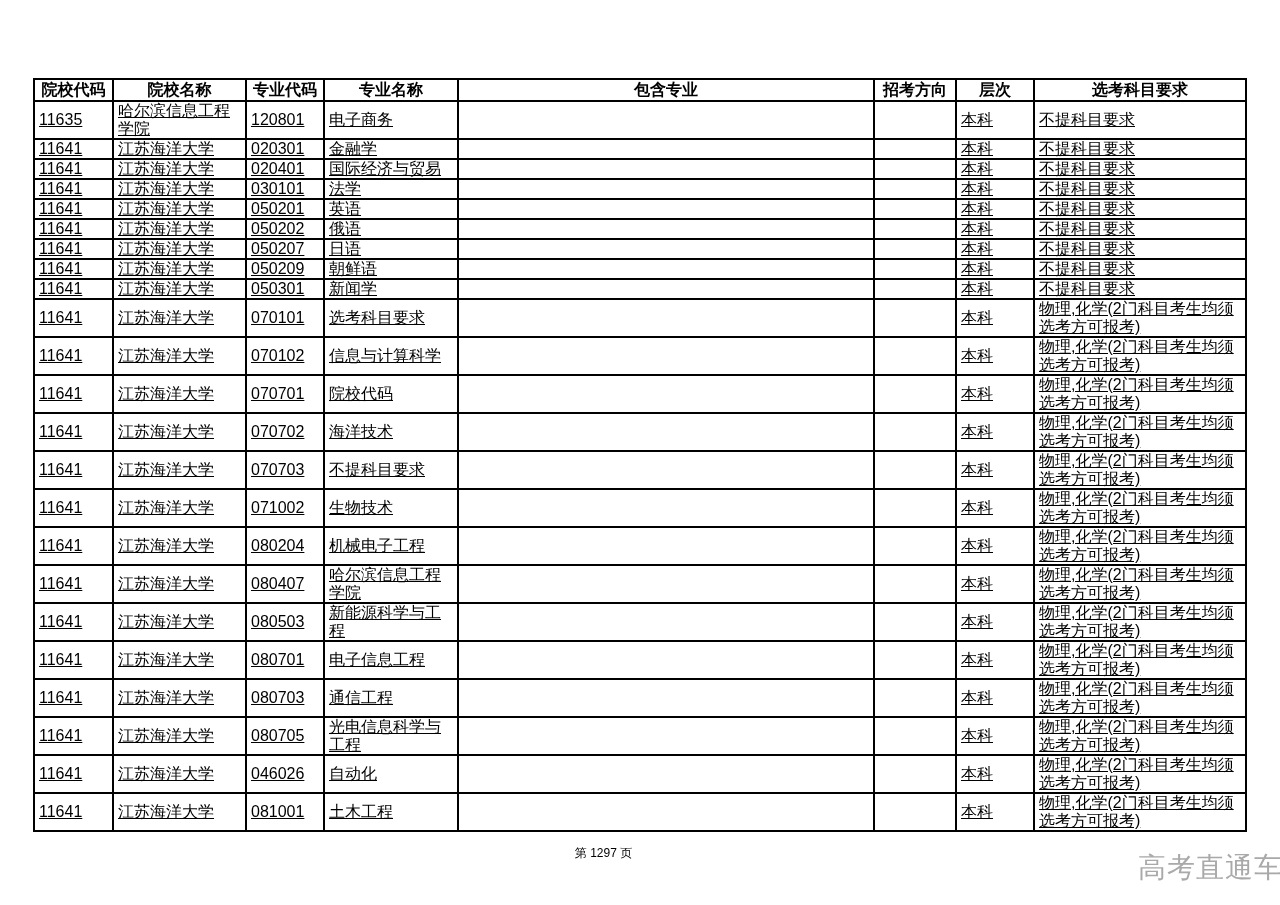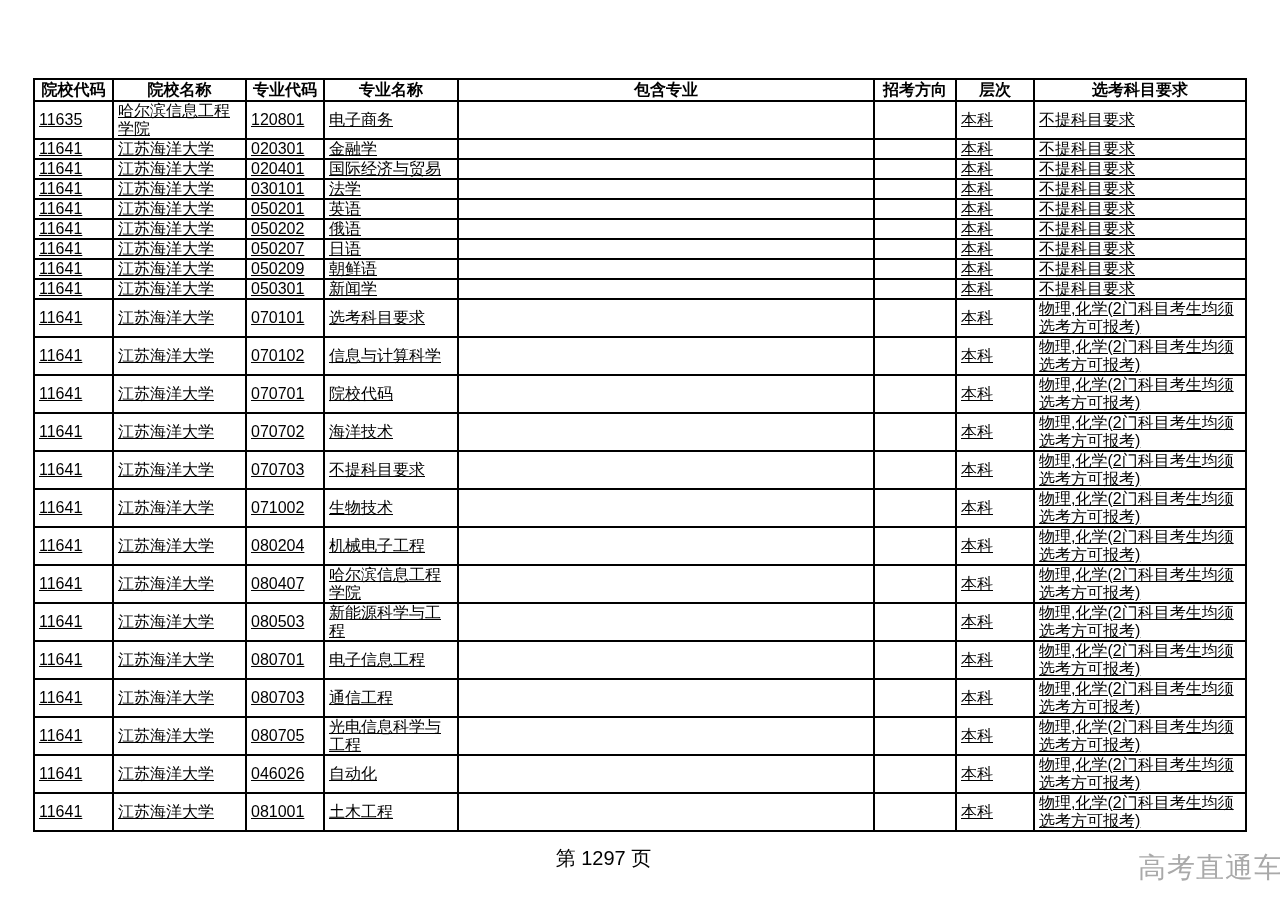--- a/index.html
+++ b/index.html
@@ -63,21 +63,21 @@
   
   td.col-institution-name  { padding-right: 8px; }
   td.col-major-name        { padding-right: 10px; }
   td.col-subject-requirement { padding-right: 14px; }
   .footer-page {
     position: absolute;
     left: 33px;
     top: 845px;
     width: 1141px;
     text-align: center;
-    font-size: 20px;
+    font-size: 12px;
     color: #000000;
   }
   .watermark {
     position: absolute;
     left: 1138px;
     top: 849px;
     font-size: 28px;
     letter-spacing: 1px;
     white-space: nowrap;
   }

